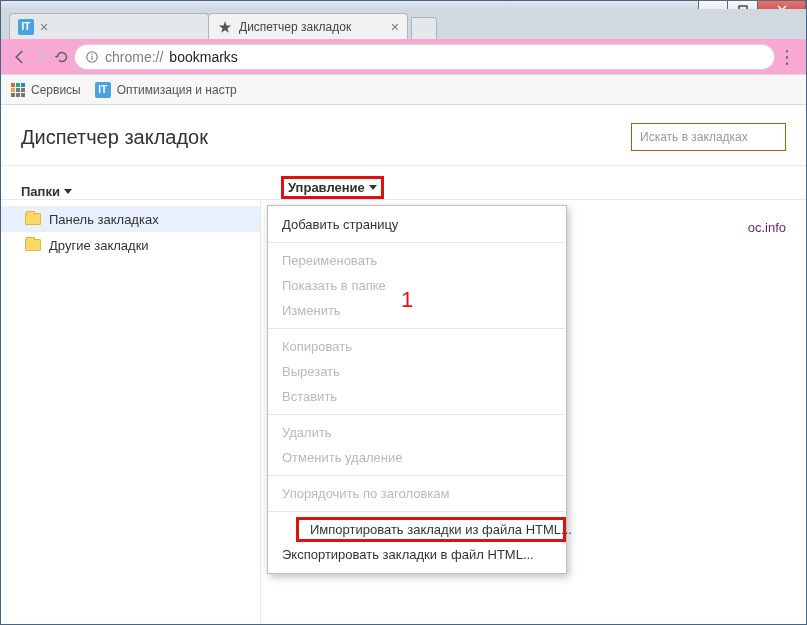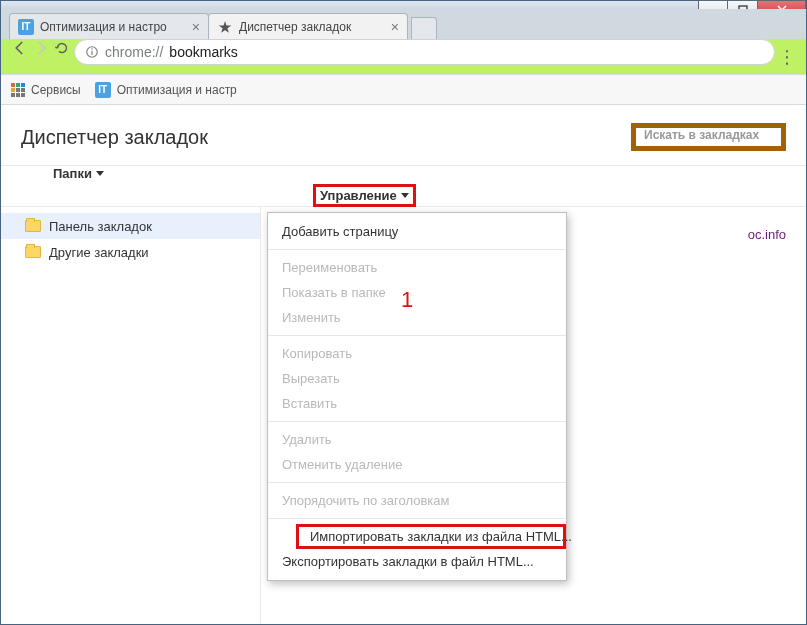--- a/index.html
+++ b/index.html
@@ -97,23 +97,24 @@
     background:#e4e8ec;
     border:1px solid #a9b4bf;
     border-bottom:none;
     border-top-right-radius:4px;
     margin-left:4px;
   }
 
   
   .toolbar {
     height: 36px;
-    background:#bef264;
+    background:#f9a8d4;
     border-bottom:1px solid #d8dbde;
     display:flex;
+    align-items:center;
     padding: 0 10px;
     gap:3px;
   }
   .nav-icon {
     width:18px;height:18px;
     color:#5f6368;
     display:flex;align-items:center;justify-content:center;
   }
   .nav-icon.disabled { color:#b8bcc0; }
   .omnibox {
@@ -176,33 +177,32 @@
     justify-content:space-between;
     padding: 18px 20px 14px 20px;
   }
   .page-title {
     font-size:20px;
     color:#333;
     font-weight:400;
   }
   .search-box {
     width:155px;height:28px;
-    border:5px solid #a16207;
+    border:1px solid #a16207;
     font-size:12px;color:#999;
     padding:0 8px;
-    display:flex;font-weight:bold;
+    display:flex;align-items:center;
   }
 
   .columns-header {
     display:flex;
     border-top:1px solid #e9e9e9;
     border-bottom:1px solid #e9e9e9;
-    height:42px;
-    align-items:flex-start;
-    padding-left:32px;
+    height:35px;
+    align-items:flex-end;
   }
   .col-left-head {
     width:260px;
     padding-left:20px;
     font-size:13px;
     color:#333;
     font-weight:600;
     display:flex;align-items:center;gap:4px;
   }
   .col-right-head {
@@ -319,21 +319,20 @@
             <line x1="2" y1="2" x2="10" y2="10" stroke="#fff" stroke-width="1.6"></line>
             <line x1="10" y1="2" x2="2" y2="10" stroke="#fff" stroke-width="1.6"></line>
           </svg>
       </div>
     </div>
   </div>
 
   <div class="tab-strip">
     <div class="tab inactive">
       <span class="favicon">IT</span>
-      <span class="tab-title">Оптимизация и настро</span>
       <span class="tab-close">×</span>
     </div>
     <div class="tab">
       <span class="favicon star">★</span>
       <span class="tab-title">Диспетчер закладок</span>
       <span class="tab-close">×</span>
     </div>
     <div class="newtab"></div>
   </div>
 
@@ -404,21 +403,21 @@
           <span>Управление</span>
           <span class="caret-down"></span>
         </span>
       </div>
     </div>
 
     <div class="columns-body">
       <div class="sidebar">
         <div class="folder-item selected">
           <span class="folder-icon"></span>
-          <span>Панель закладок</span>
+          <span>Панель закладках</span>
         </div>
         <div class="folder-item">
           <span class="folder-icon"></span>
           <span>Другие закладки</span>
         </div>
       </div>
 
       <div class="main-area">
         <div class="right-text">oc.info</div>
 

